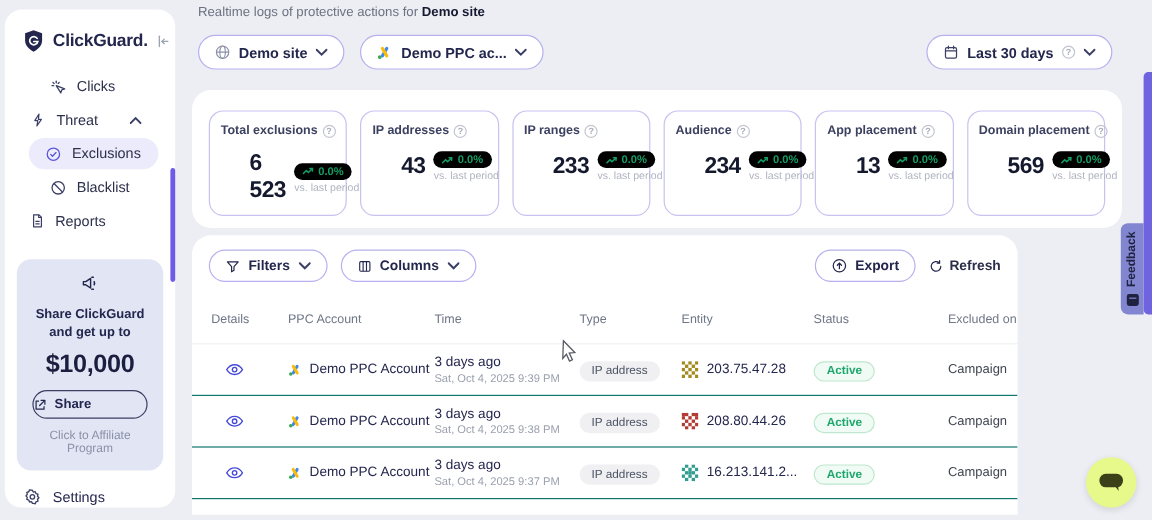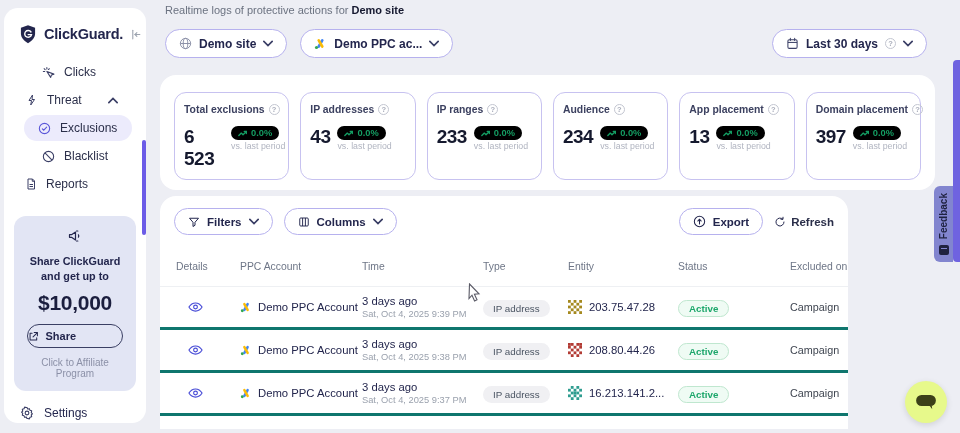--- a/index.html
+++ b/index.html
@@ -73,21 +73,21 @@
 
   
   .stats-card {
     position:absolute; left:160px; top:75px; width:775px; height:115px;
     background:#fff; border-radius:16px;
   }
   .stats-row { display:flex; gap:11px; padding:17px 14px; }
   .stat { flex:1; border:1px solid #c7c2f0; border-radius:12px; padding:11px 9px 9px; min-width:0; }
   .stat-top { display:flex; align-items:center; gap:4px; }
   .stat-label { font-size:10.4px; font-weight:700; color:#3c4160; white-space:nowrap; }
-  .stat-bottom { display:flex; align-items:flex-start; gap:7px; margin-top:11px; }
+  .stat-bottom { display:flex; align-items:center; gap:7px; margin-top:11px;margin-left:24px; }
   .stat-value { font-size:19px; font-weight:800; color:#15192e; letter-spacing:-0.5px; }
   .stat-right { display:flex; flex-direction:column; gap:1px; min-width:0; }
   .delta-pill {
     display:inline-flex; align-items:center; gap:3px; align-self:flex-start;
     background:#000000; color:#149e63; font-size:9.3px; font-weight:700;
     border-radius:9px; padding:2px 7px;
   }
   .vs-label { font-size:8.8px; color:#b0b4c0; white-space:nowrap; }
 
   
@@ -104,21 +104,21 @@
     font-family:"Liberation Sans",sans-serif;
   }
   .grid-row {
     display:grid;
     grid-template-columns:64px 122px 121px 85px 110px 112px 64px 1fr;
     align-items:center; padding-left:16px;
   }
   .thead { height:40px; font-size:10.4px; color:#6e7687; border-bottom:1px solid #eef0f3; margin-top:2px; }
   .thead .th { padding-right:6px; }
   .th-excluded { line-height:1.25; }
-  .trow { height:43px; border-bottom:3px solid #0f766e; }
+  .trow { height:43px; border-bottom:1px solid #0f766e; }
   .cell-details { padding-left:12px; }
   .eye-btn { cursor:pointer; }
   .cell-ppc { display:flex; align-items:center; gap:6px; font-size:11.3px; color:#23264d; white-space:nowrap; }
   .cell-time .t1 { font-size:11.3px; color:#23264d; }
   .cell-time .t2 { font-size:9.3px; color:#9aa1ad; margin-top:2px; }
   .type-pill {
     display:inline-block; background:#f0f0f3; border-radius:10px;
     padding:3px 10px; font-size:9.8px; color:#4b5563;
   }
   .cell-entity { display:flex; align-items:center; gap:7px; font-size:11.3px; color:#23264d; white-space:nowrap; }
@@ -422,21 +422,21 @@
         </span>
       </div>
     </div>
 
     <div class="stat">
       <div class="stat-top">
           <span class="stat-label">Domain placement</span>
           <span class="q-circle">?</span>
         </div>
       <div class="stat-bottom">
-        <span class="stat-value">397</span>
+        <span class="stat-value">569</span>
         <span class="stat-right">
           <span class="delta-pill">
               <svg width="10" height="7" viewBox="0 0 12 8" fill="none" stroke="#149e63" stroke-width="1.6" stroke-linecap="round" stroke-linejoin="round">
                 <path d="M1 6.5l3-3 2 2 4-4"></path>
                 <path d="M7.5 1.5H10v2.5"></path>
               </svg>
               <span>0.0%</span>
             </span>
           <span class="vs-label">vs. last period</span>
         </span>

